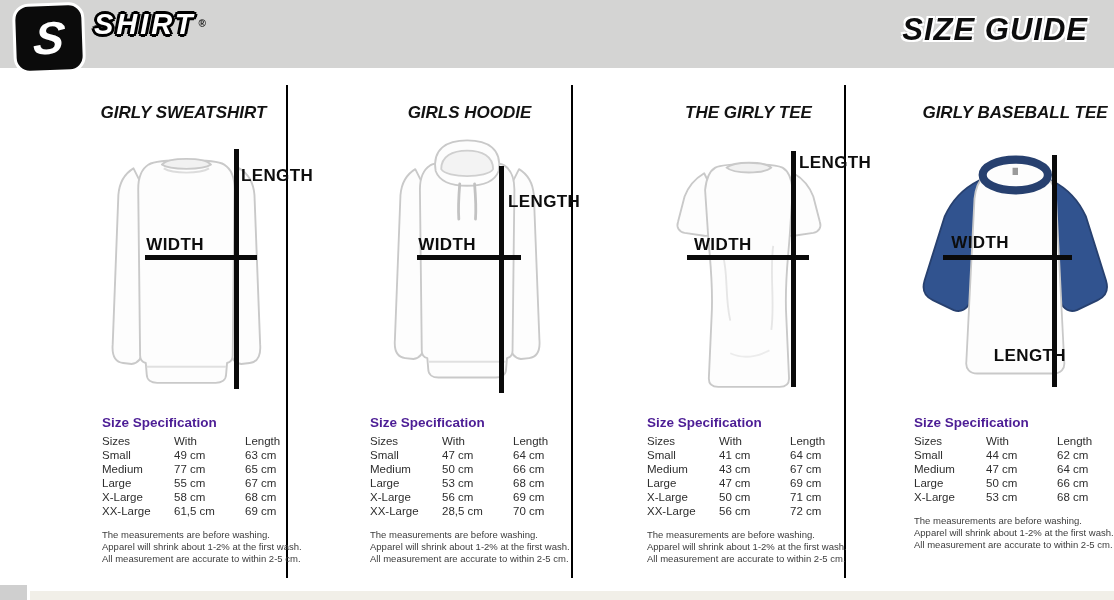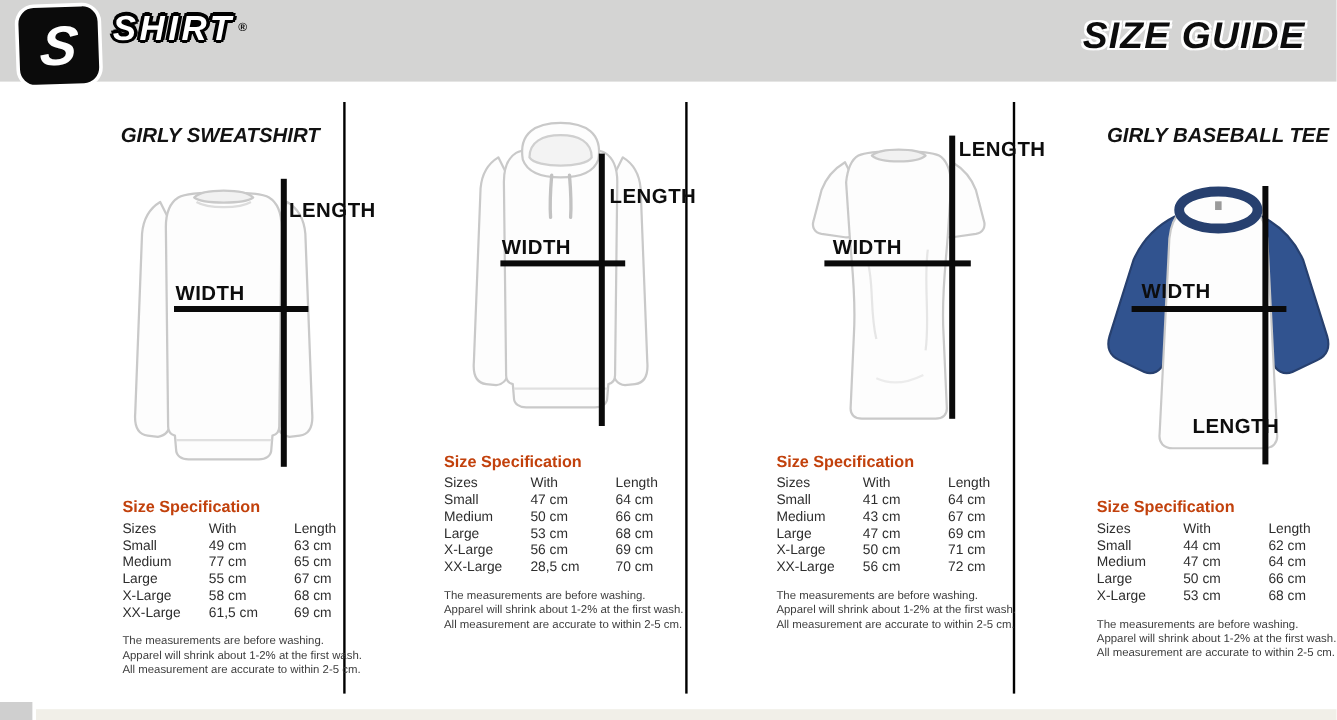--- a/index.html
+++ b/index.html
@@ -45,21 +45,21 @@
 
   .vline{position:absolute;width:5px;background:var(--c-measure_line,#0a0a0a);}
   .hline{position:absolute;height:5px;background:var(--c-measure_line,#0a0a0a);}
   .mlabel{position:absolute;font-size:17px;font-weight:800;letter-spacing:.4px;color:#0d0d0d;
           line-height:18px;white-space:nowrap;}
 
   
   .spec{margin-top:10px;}
   .col-1 .spec{margin-left:62px;} .col-2 .spec{margin-left:43px;}
   .col-3 .spec{margin-left:35px;} .col-4 .spec{margin-left:17px;}
-  .spec-title{margin:0 0 4px;font-size:13.5px;font-weight:700;color:#c2410c;}
+  .spec-title{margin:0 0 4px;font-size:13.5px;font-weight:700;color:#4c1d95;}
   .trow{display:grid;grid-template-columns:72px 71px 72px;line-height:14px;}
   .td{font-size:11.5px;color:#2e2e2e;white-space:nowrap;}
   .disclaimer{margin-top:11px;}
   .disc-line{font-size:9.5px;line-height:12px;color:#3c3c3c;white-space:nowrap;}
 
   
   .bottom-band{position:absolute;left:30px;right:0;bottom:0;height:9px;
                background:var(--c-bottom_band,#f1efe8);}
   .corner-block{position:absolute;left:0;bottom:0;width:27px;height:15px;background:#cfcfcf;}
 </style>
@@ -140,20 +140,21 @@
         </div>
         <div class="disclaimer">
           <div class="disc-line">The measurements are before washing.</div>
           <div class="disc-line">Apparel will shrink about 1-2% at the first wash.</div>
           <div class="disc-line">All measurement are accurate to within 2-5 cm.</div>
         </div>
       </div>
     </section>
 
     <section class="col col-2">
+      <h2 class="col-title">GIRLS HOODIE</h2>
       <div class="garment-area">
         <div class="garment g2">
           <svg viewBox="0 0 240 280" preserveAspectRatio="xMidYMid meet">
             <g fill="#fdfdfd" stroke="var(--c-garment_outline,#c9c9c9)" stroke-width="2" stroke-linejoin="round">
               <path d="M64,34 C54,40 49,50 48,62 L42,218 C41,230 45,237 53,238 L62,239 C70,238 73,232 74,224 L80,66 Z"></path>
               <path d="M176,34 C186,40 191,50 192,62 L198,218 C199,230 195,237 187,238 L178,239 C170,238 167,232 166,224 L160,66 Z"></path>
               <path d="M80,30 C90,24 150,24 160,30 C168,35 171,45 171,56 L169,230 C169,234 167,237 163,238 L162,250 C162,256 157,259 151,259 L89,259 C83,259 78,256 78,250 L77,238 C73,237 71,234 71,230 L69,56 C69,45 72,35 80,30 Z"></path>
               <path d="M86,36 C82,12 98,3 120,3 C142,3 158,12 154,36 C150,47 138,52 120,52 C102,52 90,47 86,36 Z"></path>
             </g>
             <path d="M92,34 C92,20 104,14 120,14 C136,14 148,20 148,34 C142,44 98,44 92,34 Z" fill="#f3f3f3" stroke="#cfcfcf" stroke-width="2"></path>
@@ -201,20 +202,21 @@
         </div>
         <div class="disclaimer">
           <div class="disc-line">The measurements are before washing.</div>
           <div class="disc-line">Apparel will shrink about 1-2% at the first wash.</div>
           <div class="disc-line">All measurement are accurate to within 2-5 cm.</div>
         </div>
       </div>
     </section>
 
     <section class="col col-3">
+      <h2 class="col-title">THE GIRLY TEE</h2>
       <div class="garment-area">
         <div class="garment g3">
           <svg viewBox="0 0 240 280" preserveAspectRatio="xMidYMid meet">
             <g fill="#fdfdfd" stroke="var(--c-garment_outline,#c9c9c9)" stroke-width="2" stroke-linejoin="round">
               <path d="M72,32 C62,38 55,46 51,57 L44,84 C42,90 45,95 51,96 L72,99 C77,100 81,97 82,92 L85,58 Z"></path>
               <path d="M168,32 C178,38 185,46 189,57 L196,84 C198,90 195,95 189,96 L168,99 C163,100 159,97 158,92 L155,58 Z"></path>
               <path d="M84,26 C94,21 146,21 156,26 C163,30 166,40 167,50 L164,95 C162,125 158,150 160,185 L163,252 C163,258 159,261 153,261 L87,261 C81,261 77,258 77,252 L80,185 C82,150 78,125 76,95 L73,50 C74,40 77,30 84,26 Z"></path>
               <path d="M96,26 C104,19 136,19 144,26 C136,33 104,33 96,26 Z" fill="#f1f1f1"></path>
             </g>
             <path d="M92,120 C98,140 94,165 100,190" stroke="#e6e6e6" stroke-width="2" fill="none"></path>

